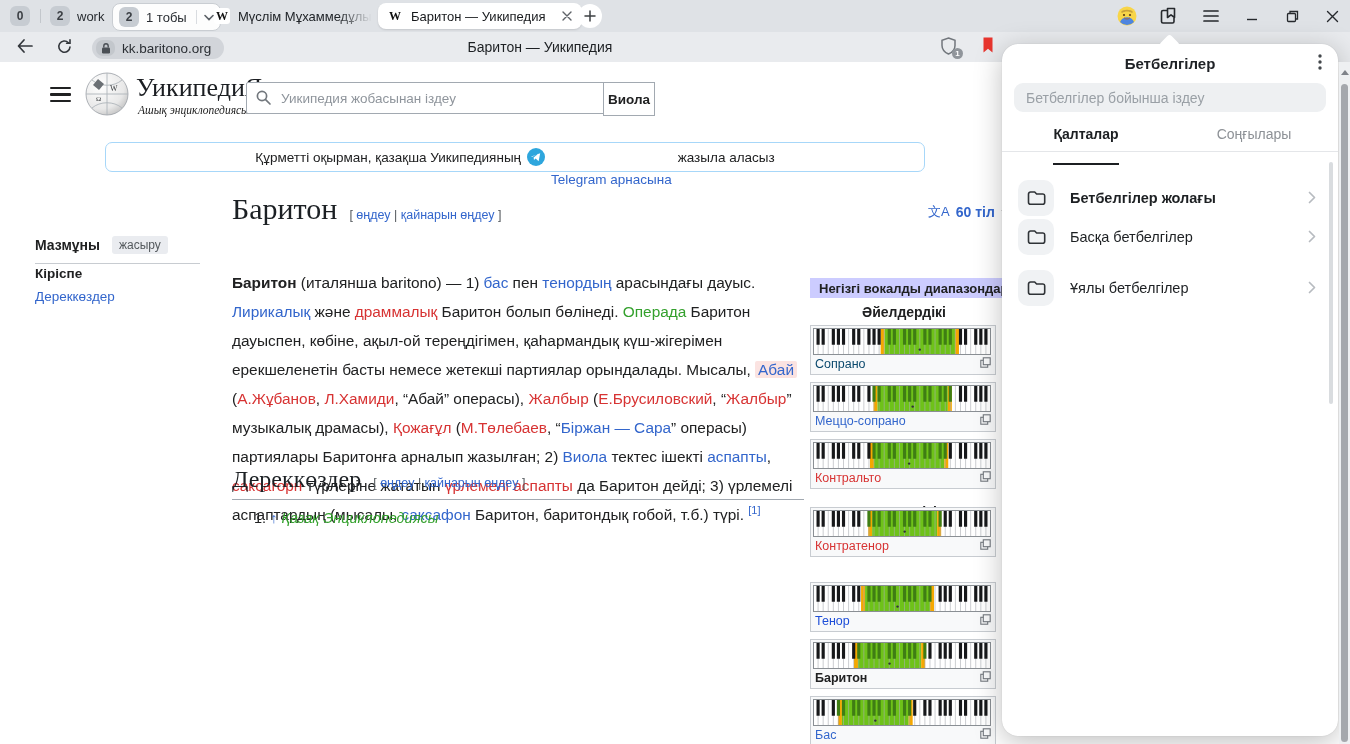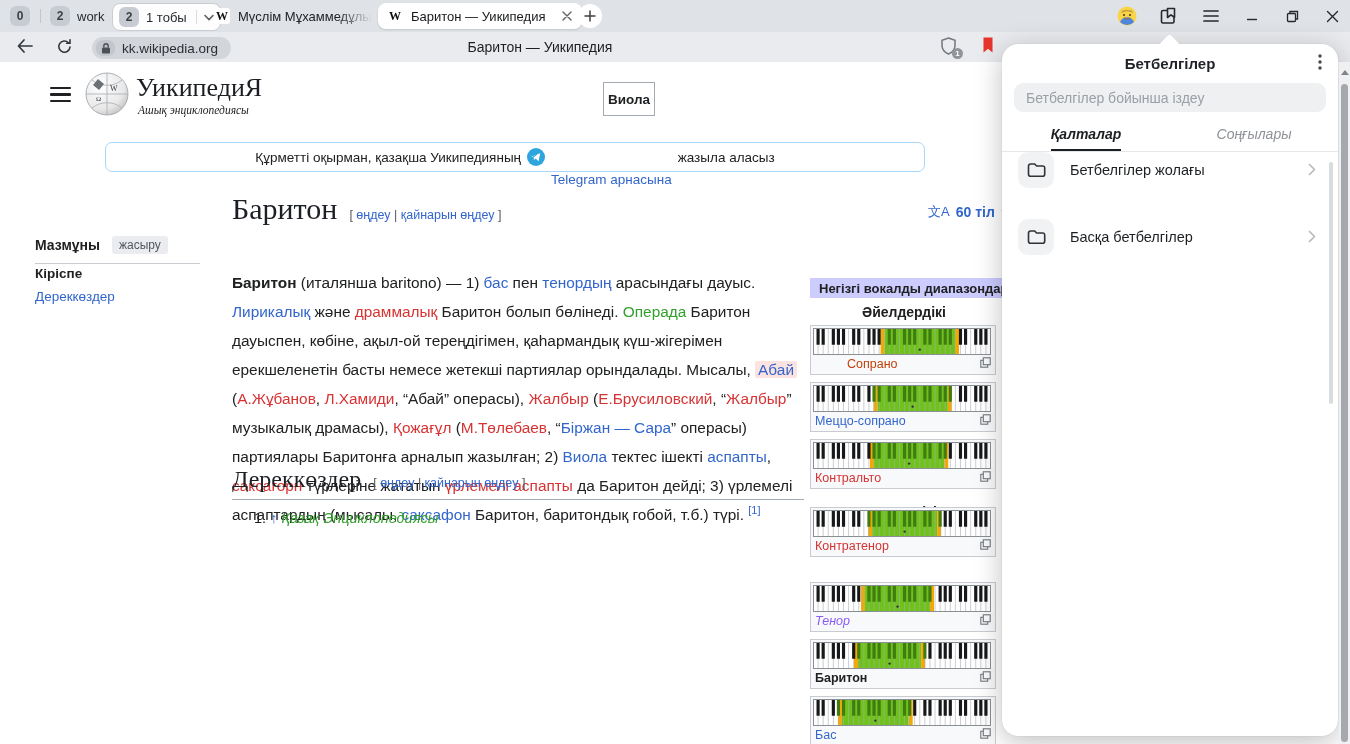--- a/index.html
+++ b/index.html
@@ -104,21 +104,21 @@
             border-radius:3px;z-index:51;}
   .bm-panel{position:absolute;left:1002px;top:44px;width:336px;height:692px;background:#fff;border-radius:16px;z-index:50;
             box-shadow:0 6px 28px rgba(0,0,0,.25),0 0 1px rgba(0,0,0,.2);}
   .bm-title{position:absolute;left:0;right:0;top:11px;text-align:center;font-size:15px;font-weight:bold;color:#1f2226;}
   .bm-dots{position:absolute;right:16px;top:10px;}
   .bm-search{position:absolute;left:12px;top:39px;width:312px;height:29px;background:#eef0f2;border:none;border-radius:9px;
              padding:0 12px;font-size:14px;color:#303438;outline:none;box-sizing:border-box;font-family:inherit;}
   .bm-search::placeholder{color:#9aa0a6;}
   .bm-tabs{position:absolute;left:0;right:0;top:82px;height:26px;display:flex;}
   .bm-tab{flex:1;text-align:center;font-size:14px;color:#8d9196;}
-  .bm-tab span{display:inline-block;padding-bottom:7px;font-style:italic;}
+  .bm-tab span{display:inline-block;padding-bottom:21px;}
   .bm-tab.active{color:#1c1f22;font-weight:bold;}
   .bm-tab.active span{border-bottom:2px solid #1c1f22;}
   .bm-div{position:absolute;left:0;right:0;top:107px;height:1px;background:#e4e6e9;}
   .bm-row{position:absolute;left:8px;width:320px;height:51px;display:flex;align-items:center;gap:16px;padding-left:8px;box-sizing:border-box;}
   .bm-folder-chip{flex:0 0 36px;width:36px;height:36px;border-radius:10px;background:#f0f2f4;display:flex;align-items:center;justify-content:center;}
   .bm-row-label{flex:1;font-size:14.5px;color:#1d2023;}
   .bm-chevron{margin-right:14px;display:flex;}
   .bm-scroll{position:absolute;right:5px;top:118px;width:4px;height:242px;background:#d9dcdf;border-radius:2px;}
   
   .sb{position:absolute;right:0;top:62px;width:11px;height:682px;background:#eef0f2;z-index:60;}
@@ -222,21 +222,21 @@
         <path d="M14 1.8v3.4h-3.4"></path>
     </svg>
   </div>
   <div class="url-pill">
     <span class="lock-chip">
       <svg width="10" height="11" viewBox="0 0 10 11">
           <rect x="1" y="4.5" width="8" height="6" rx="1.2" fill="#4a4f55"></rect>
           <path d="M2.8 4.5V3a2.2 2.2 0 0 1 4.4 0v1.5" fill="none" stroke="#4a4f55" stroke-width="1.4"></path>
         </svg>
     </span>
-    <span class="url-text">kk.wikipedia.org</span>
+    <span class="url-text">kk.baritono.org</span>
   </div>
   <div class="page-title-center">Баритон — Уикипедия</div>
   <div class="shield-btn">
     <svg width="17" height="19" viewBox="0 0 17 19">
         <path d="M8.5 1 15 3.2v5.2c0 4.2-2.8 6.9-6.5 8.6C4.8 15.3 2 12.6 2 8.4V3.2z" fill="none" stroke="#71767c" stroke-width="1.5"></path>
       </svg>
     <span class="shield-badge">1</span>
   </div>
   <div class="flag-btn">
     <svg width="14" height="18" viewBox="0 0 14 18">
@@ -264,20 +264,29 @@
         <circle cx="23" cy="23" r="21" fill="url(#glb)" stroke="#9aa0a6" stroke-width="0.8"></circle>
         <path d="M23 2v42M2 23h42M8 9c8 7 22 7 30 0M8 37c8-7 22-7 30 0" fill="none" stroke="#aeb4ba" stroke-width="0.9"></path>
         <path d="M14 8l6 5-5 6-6-5z" fill="#6b7075"></path>
         <text x="26" y="20" font-size="8" font-family="serif" fill="#3c4043">W</text>
         <text x="12" y="30" font-size="7" font-family="serif" fill="#3c4043">Ω</text>
       </svg>
     </div>
     <div class="wordmark">УикипедиЯ</div>
     <div class="tagline">Ашық энциклопедиясы</div>
 
+    <div class="search-box">
+      <span class="search-ic">
+        <svg width="17" height="17" viewBox="0 0 17 17" fill="none" stroke="#72777d" stroke-width="1.7">
+            <circle cx="7" cy="7" r="4.6"></circle>
+            <path d="M10.6 10.6 15 15" stroke-linecap="round"></path>
+          </svg>
+      </span>
+      <input placeholder="Уикипедия жобасынан іздеу" style="">
+    </div>
     <div class="search-btn">Виола</div>
 
     <div class="banner">
       <span>Құрметті оқырман, қазақша Уикипедияның</span>
       <span style="display:flex;">
         <svg width="18" height="18" viewBox="0 0 18 18">
             <circle cx="9" cy="9" r="9" fill="#2ea6dd"></circle>
             <path d="M3.8 8.8l9.4-3.6-1.6 8-3-2.7-1.6 1.5-.4-2.6 5-4-6.2 3.4z" fill="#fff"></path>
           </svg>
       </span>
@@ -399,21 +408,21 @@
             <rect x="145.90914285714283" y="0" width="3.153142857142857" height="16.74" fill="#17181a"></rect>
             <rect x="150.99485714285711" y="0" width="3.153142857142857" height="16.74" fill="#17181a"></rect>
             <rect x="161.1662857142857" y="0" width="3.153142857142857" height="16.74" fill="#17181a"></rect>
             <rect x="166.25199999999998" y="0" width="3.153142857142857" height="16.74" fill="#17181a"></rect>
             <rect x="171.33771428571427" y="0" width="3.153142857142857" height="16.74" fill="#17181a"></rect>
             <circle cx="106.79999999999998" cy="21.6" r="1.2" fill="#2f3338"></circle>
             <rect x="0.5" y="0.5" width="177" height="26" fill="none" stroke="#8a8f94" stroke-width="1"></rect>
           </svg>
         </div>
       <div class="kb-caprow">
-          <span class="kb-cap" style="color: #c2410c; font-weight: normal; margin-left: 32px;">Сопрано</span>
+          <span class="kb-cap" style="color: #0c4a6e; font-weight: normal;">Сопрано</span>
           <span><svg width="11" height="11" viewBox="0 0 11 11" fill="none" stroke="#72777d" stroke-width="1.1">
               <rect x="0.8" y="3.3" width="6.9" height="6.9"></rect>
               <rect x="3.3" y="0.8" width="6.9" height="6.9" fill="#f8f9fa"></rect>
             </svg></span>
         </div>
     </div>
     <div class="kb-card" style="top:377px;">
       <div class="kb-img">
           <svg width="178" height="27" viewBox="0 0 178 27">
             <rect x="0" y="0" width="178" height="27" fill="#fff"></rect>
@@ -711,21 +720,21 @@
             <rect x="145.90914285714283" y="0" width="3.153142857142857" height="16.74" fill="#17181a"></rect>
             <rect x="150.99485714285711" y="0" width="3.153142857142857" height="16.74" fill="#17181a"></rect>
             <rect x="161.1662857142857" y="0" width="3.153142857142857" height="16.74" fill="#17181a"></rect>
             <rect x="166.25199999999998" y="0" width="3.153142857142857" height="16.74" fill="#17181a"></rect>
             <rect x="171.33771428571427" y="0" width="3.153142857142857" height="16.74" fill="#17181a"></rect>
             <circle cx="84.55000000000001" cy="21.6" r="1.2" fill="#2f3338"></circle>
             <rect x="0.5" y="0.5" width="177" height="26" fill="none" stroke="#8a8f94" stroke-width="1"></rect>
           </svg>
         </div>
       <div class="kb-caprow">
-          <span class="kb-cap" style="color: #8b5cf6; font-weight: normal; font-style: italic;">Тенор</span>
+          <span class="kb-cap" style="color: #1d4ed8; font-weight: normal;">Тенор</span>
           <span><svg width="11" height="11" viewBox="0 0 11 11" fill="none" stroke="#72777d" stroke-width="1.1">
               <rect x="0.8" y="3.3" width="6.9" height="6.9"></rect>
               <rect x="3.3" y="0.8" width="6.9" height="6.9" fill="#f8f9fa"></rect>
             </svg></span>
         </div>
     </div>
     <div class="kb-card" style="top:577px;">
       <div class="kb-img">
           <svg width="178" height="27" viewBox="0 0 178 27">
             <rect x="0" y="0" width="178" height="27" fill="#fff"></rect>
@@ -902,21 +911,21 @@
           <circle cx="2" cy="14" r="1.7" fill="#43474b"></circle>
         </svg>
     </div>
     <input class="bm-search" placeholder="Бетбелгілер бойынша іздеу" style="">
     <div class="bm-tabs">
       <div class="bm-tab active"><span>Қалталар</span></div>
       <div class="bm-tab"><span>Соңғылары</span></div>
     </div>
     <div class="bm-div"></div>
 
-    <div class="bm-row" style="top:100px;">
+    <div class="bm-row" style="top:128px;font-weight:bold;">
       <span class="bm-folder-chip">
           <svg width="19" height="16" viewBox="0 0 19 16" fill="none" stroke="#2f3337" stroke-width="1.6" stroke-linejoin="round">
             <path d="M1.5 4A2 2 0 0 1 3.5 2h4.2l1.9 2h6.4a1.7 1.7 0 0 1 1.7 1.7v6.6a2 2 0 0 1-2 2H3.5a2 2 0 0 1-2-2z"></path>
           </svg>
         </span>
       <span class="bm-row-label">Бетбелгілер жолағы</span>
       <span class="bm-chevron">
           <svg width="8" height="13" viewBox="0 0 8 13">
             <polyline points="1.5,1.5 6.5,6.5 1.5,11.5" fill="none" stroke="#b7bbc0" stroke-width="1.7" stroke-linecap="round" stroke-linejoin="round"></polyline>
           </svg>
@@ -928,16 +937,29 @@
             <path d="M1.5 4A2 2 0 0 1 3.5 2h4.2l1.9 2h6.4a1.7 1.7 0 0 1 1.7 1.7v6.6a2 2 0 0 1-2 2H3.5a2 2 0 0 1-2-2z"></path>
           </svg>
         </span>
       <span class="bm-row-label">Басқа бетбелгілер</span>
       <span class="bm-chevron">
           <svg width="8" height="13" viewBox="0 0 8 13">
             <polyline points="1.5,1.5 6.5,6.5 1.5,11.5" fill="none" stroke="#b7bbc0" stroke-width="1.7" stroke-linecap="round" stroke-linejoin="round"></polyline>
           </svg>
         </span>
     </div>
+    <div class="bm-row" style="top:218px;">
+      <span class="bm-folder-chip">
+          <svg width="19" height="16" viewBox="0 0 19 16" fill="none" stroke="#2f3337" stroke-width="1.6" stroke-linejoin="round">
+            <path d="M1.5 4A2 2 0 0 1 3.5 2h4.2l1.9 2h6.4a1.7 1.7 0 0 1 1.7 1.7v6.6a2 2 0 0 1-2 2H3.5a2 2 0 0 1-2-2z"></path>
+          </svg>
+        </span>
+      <span class="bm-row-label">Ұялы бетбелгілер</span>
+      <span class="bm-chevron">
+          <svg width="8" height="13" viewBox="0 0 8 13">
+            <polyline points="1.5,1.5 6.5,6.5 1.5,11.5" fill="none" stroke="#b7bbc0" stroke-width="1.7" stroke-linecap="round" stroke-linejoin="round"></polyline>
+          </svg>
+        </span>
+    </div>
     <div class="bm-scroll"></div>
   </div>
 
 </div>
 
 </body></html>

